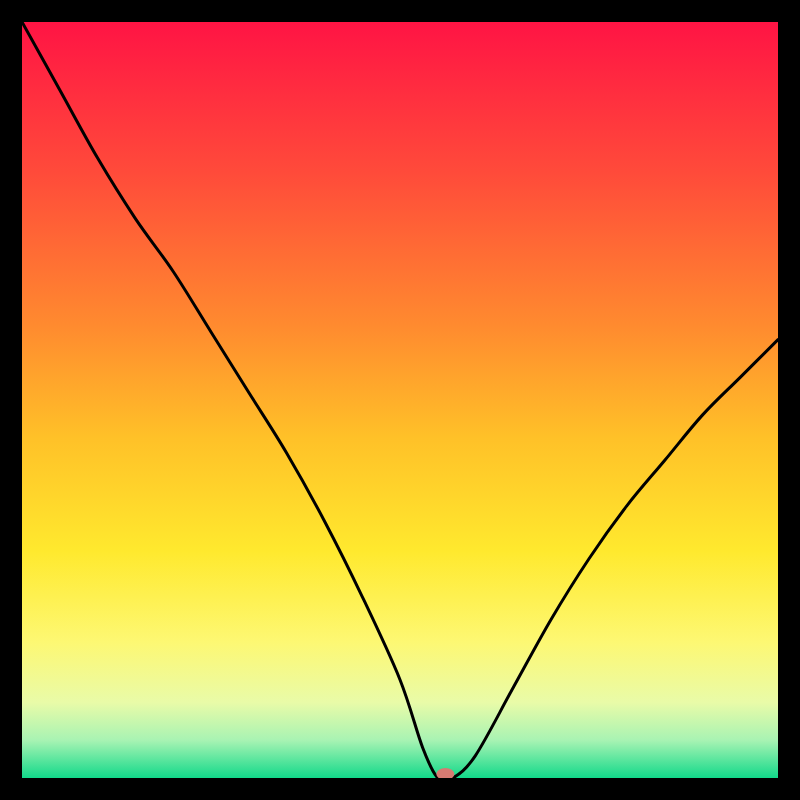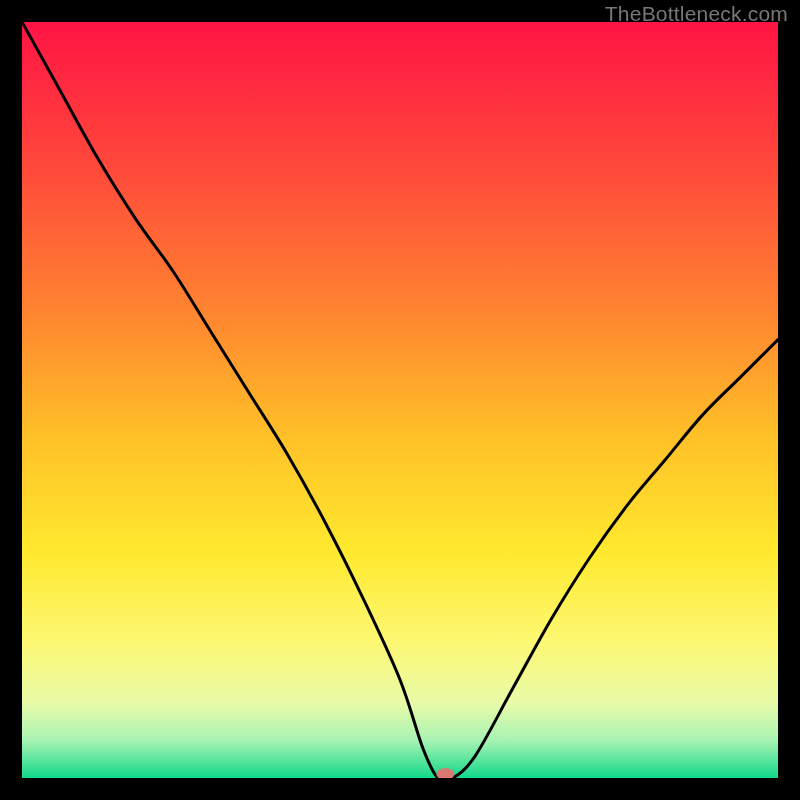--- a/index.html
+++ b/index.html
@@ -34,21 +34,20 @@
     height: 756px;
   }
   svg {
     display: block;
   }
 </style>
 </head>
 <body>
 
 <div class="frame">
-  <div class="watermark">TheBottleneck.com</div>
   <div class="plot">
     <svg id="chart-svg" width="756" height="756" viewBox="0 0 756 756">
       <defs>
         <linearGradient id="bg-grad" x1="0" y1="0" x2="0" y2="1">
             <stop offset="0%" stop-color="#ff1444"></stop>
             <stop offset="20%" stop-color="#ff4b3a"></stop>
             <stop offset="40%" stop-color="#ff8a2f"></stop>
             <stop offset="55.00000000000001%" stop-color="#ffc128"></stop>
             <stop offset="70%" stop-color="#ffe92e"></stop>
             <stop offset="82%" stop-color="#fdf873"></stop>

